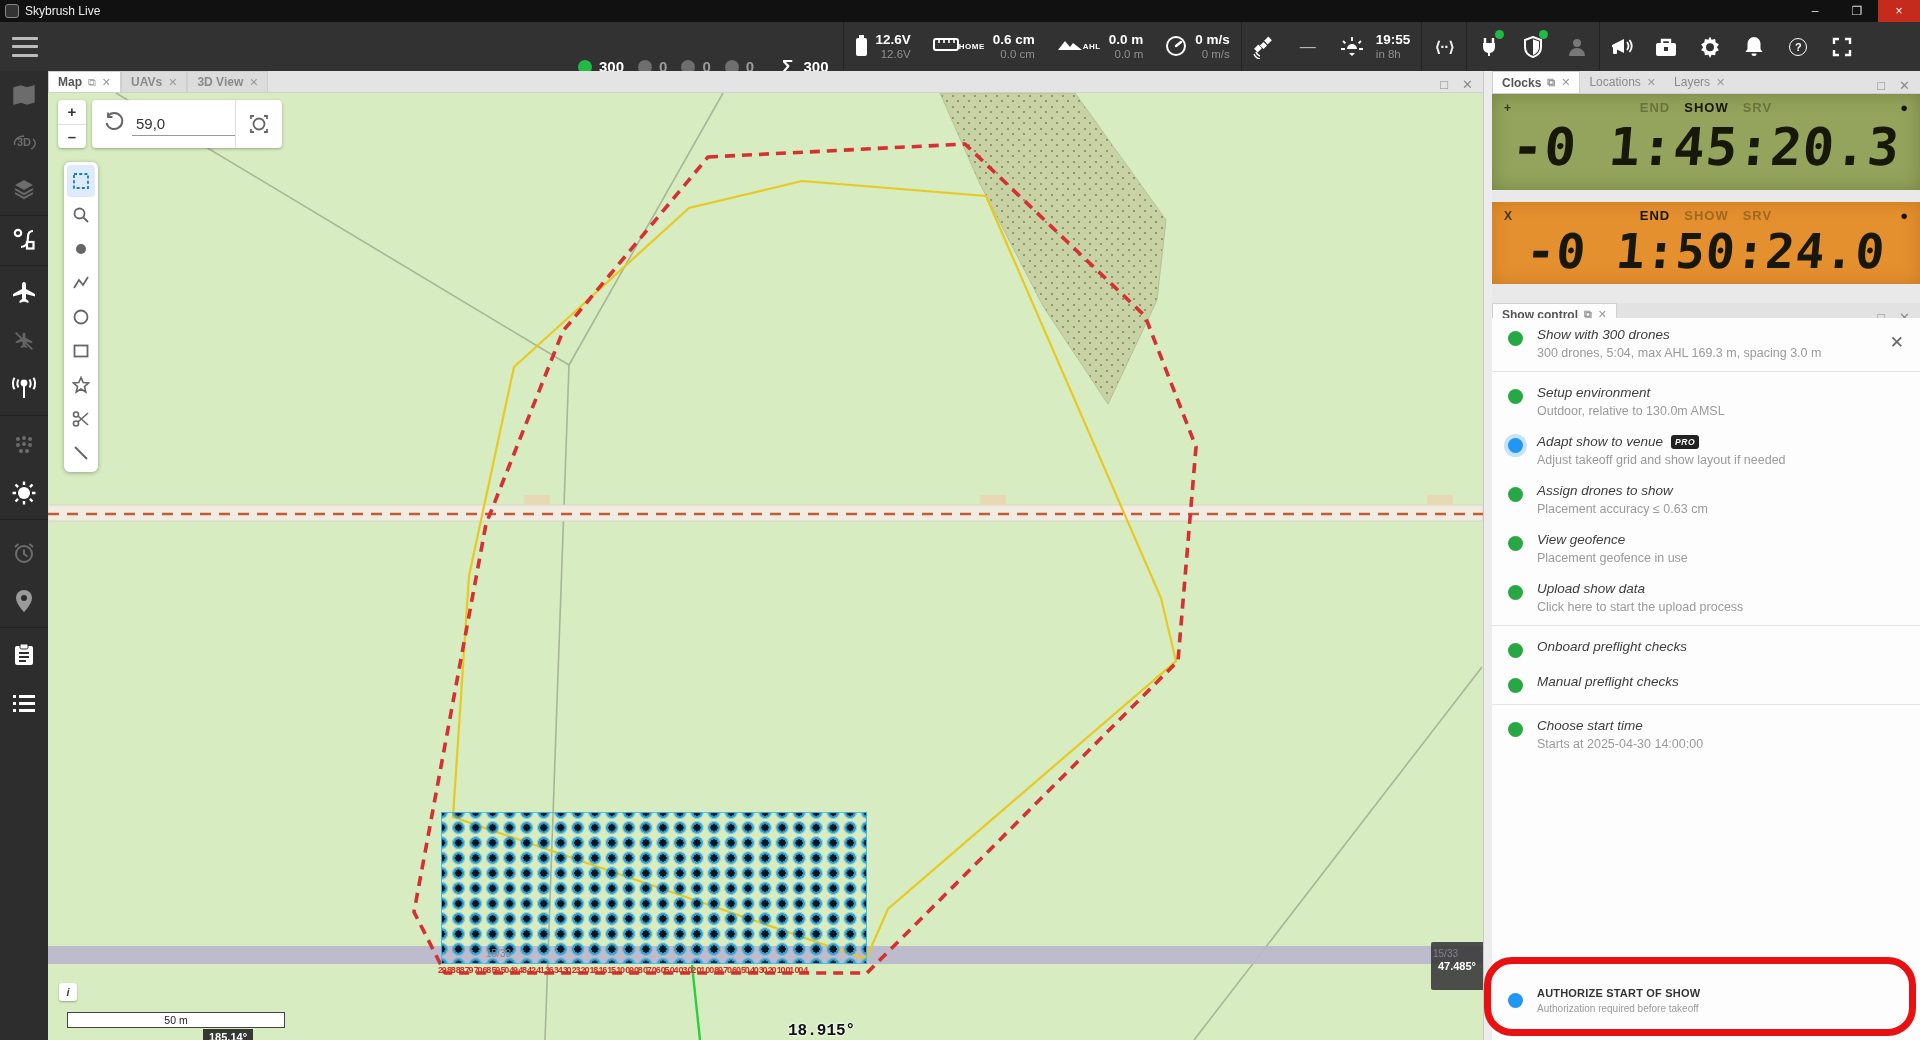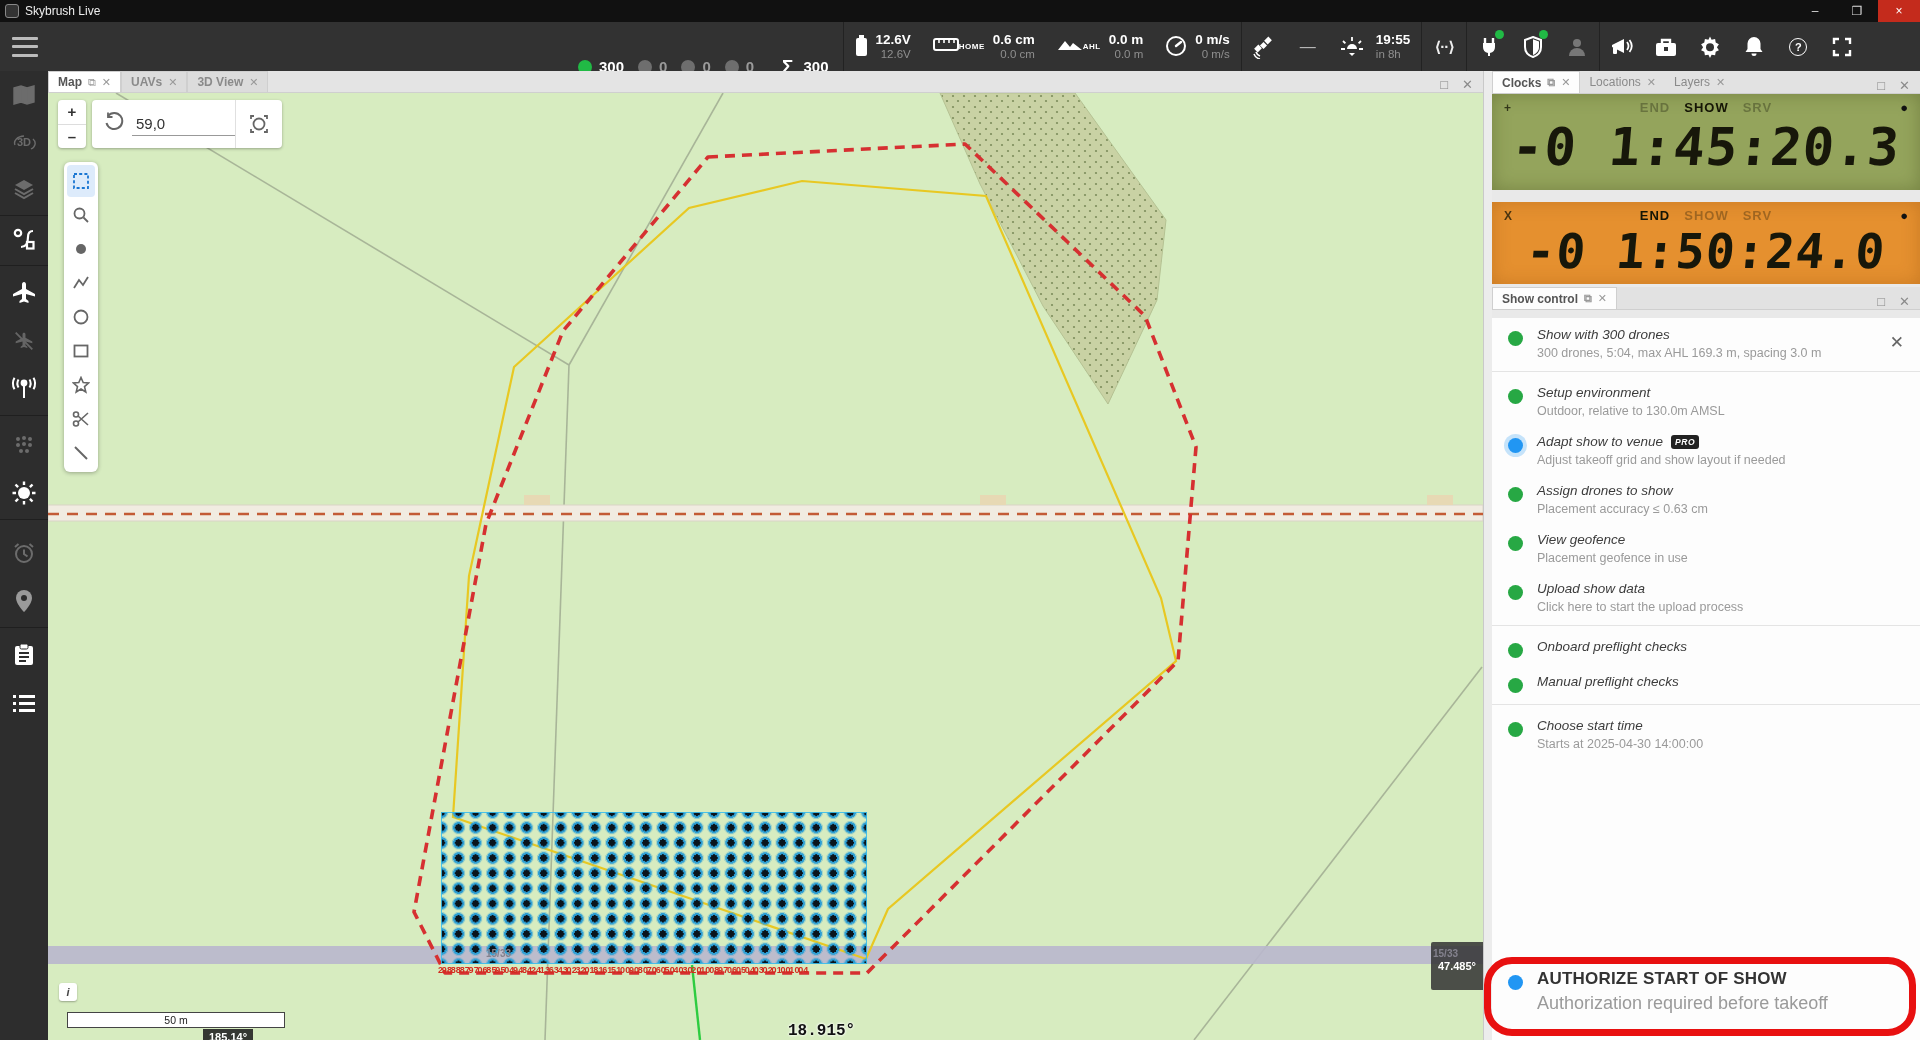--- a/index.html
+++ b/index.html
@@ -64,21 +64,21 @@
   #rotctl .rdiv{width:1px;height:100%;background:#e0e0e0;}
   #rotctl .rreset{width:46px;display:flex;align-items:center;justify-content:center;color:#666;}
   #seltools{left:16px;top:69px;width:34px;background:#fff;border-radius:6px;box-shadow:0 1px 4px rgba(0,0,0,.3);padding:3px;display:flex;flex-direction:column;gap:2px;}
   .stl{width:28px;height:32px;display:flex;align-items:center;justify-content:center;color:#666;border-radius:4px;}
   .stl.sel{background:#ddebfb;color:#1976d2;}
   
   .mapchip{position:absolute;font-size:11px;font-weight:bold;}
   #chip47{right:0;top:849px;background:rgba(50,50,50,.85);color:#fff;padding:18px 7px;border-radius:2px 0 0 2px;}
   #chip185{left:155px;top:936px;background:rgba(35,35,35,.9);color:#fff;padding:2px 6px;}
   #chip18{left:740px;top:929px;color:#111;text-shadow:0 0 3px #fff,0 0 3px #fff;font-size:16px;font-family:Liberation Mono, monospace;}
-  .rwlabel{position:absolute;top:855px;color:#84828e;font-size:10px;font-weight:bold;}
+  .rwlabel{position:absolute;top:855px;color:#84828e;font-size:10px;font-weight:normal;}
   #scalebar{left:19px;top:919px;width:218px;height:16px;background:#fff;border:1px solid #444;font-size:10.5px;color:#222;display:flex;align-items:center;justify-content:center;font-weight:normal;}
   #infobtn{left:11px;top:890px;width:18px;height:18px;background:#fff;border-radius:3px;box-shadow:0 1px 2px rgba(0,0,0,.3);display:flex;align-items:center;justify-content:center;font-size:11px;font-style:italic;font-weight:bold;color:#444;}
   
   #grid{left:393px;top:719px;width:426px;height:152px;border:1px solid rgba(60,190,235,.9);
     background-image:radial-gradient(circle,#0a141c 0 3.4px,#2e9fd4 3.4px 5.6px,rgba(46,159,212,.35) 5.6px 6.6px,transparent 6.8px);
     background-size:17.04px 15.2px;background-position:8px 7px;}
   #gridnums{left:390px;top:872px;width:434px;height:12px;overflow:hidden;color:#d42a1e;font-size:9px;font-weight:bold;letter-spacing:-1.2px;white-space:nowrap;}
   
   #dockstrip{left:1483px;top:71px;width:9px;height:969px;background:#ececec;border-left:1px solid #c9c9c9;}
   #dock{left:1492px;top:71px;width:428px;height:969px;background:#e9e9e9;}
@@ -91,35 +91,35 @@
   .clock.orange{top:131px;height:82px;background:#e5902f;box-shadow:inset 0 0 18px rgba(120,60,0,.25);}
   .clk-top{display:flex;align-items:center;font-size:13px;font-weight:bold;color:rgba(20,20,5,.32);}
   .clk-corner{width:40px;text-align:left;color:rgba(20,20,5,.75);font-size:12px;}
   .clk-labels{flex:1;text-align:center;letter-spacing:1px;display:flex;justify-content:center;gap:14px;}
   .clk-labels .on{color:#151505;}
   .clk-dot{width:40px;text-align:right;color:#111;font-size:13px;}
   .lcd{font-family:"DejaVu Sans Mono",monospace;font-weight:bold;color:#17170a;transform:skewX(-5deg);letter-spacing:1px;text-align:center;}
   .clock.green .lcd{font-size:52px;margin-top:2px;}
   .clock.orange .lcd{font-size:48px;margin-top:0;}
   
-  #sctabs{top:216px;gap:44px;}
+  #sctabs{top:232px;gap:44px;}
   #scpanel{position:absolute;left:0;top:247px;width:428px;height:722px;background:#fdfdfd;overflow:hidden;}
   .chk{position:relative;display:flex;align-items:flex-start;padding:9px 14px 7px 12px;}
   .chk .dot{width:15px;height:15px;border-radius:50%;margin:4px 14px 0 4px;flex:0 0 15px;}
   .chk .dot.green{background:#27a844;}
   .chk .dot.blue{background:#2196f3;box-shadow:0 0 0 4px rgba(33,150,243,.25);}
   .chk-title{font-size:13.5px;color:#3c3c3c;display:flex;align-items:center;gap:8px;font-style:italic;}
   .chk-sub{font-size:12.5px;color:#9a9a9a;margin-top:4px;}
   .chk .closex{position:absolute;right:16px;top:14px;color:#666;font-size:17px;}
   .pro{background:#222;color:#fff;font-size:8.5px;font-weight:bold;padding:2px 4px;border-radius:3px;letter-spacing:.5px;}
   .chk-div{height:1px;background:#e4e4e4;margin:4px 0;}
   #authrow{position:absolute;left:0;bottom:14px;width:428px;background:#fdfdfd;padding:10px 14px 12px 12px;display:flex;align-items:flex-start;}
   #authrow .dot{width:15px;height:15px;border-radius:50%;background:#2196f3;margin:6px 14px 0 4px;flex:0 0 15px;}
-  #authrow .t1{font-size:17px;font-weight:bold;color:#333;letter-spacing:.2px;}
-  #authrow .t2{font-size:18px;color:#9a9a9a;margin-top:4px;}
+  #authrow .t1{font-size:11px;font-weight:bold;color:#333;letter-spacing:.2px;}
+  #authrow .t2{font-size:10px;color:#9a9a9a;margin-top:4px;}
   #redring{left:1484px;top:957px;width:432px;height:79px;border:7px solid #e81010;border-radius:28px;z-index:50;pointer-events:none;}
 </style>
 </head>
 <body>
 
 <div id="app">
 
   <div id="titlebar" class="abs">
     <span class="appicon"></span>
     <span>Skybrush Live</span>

